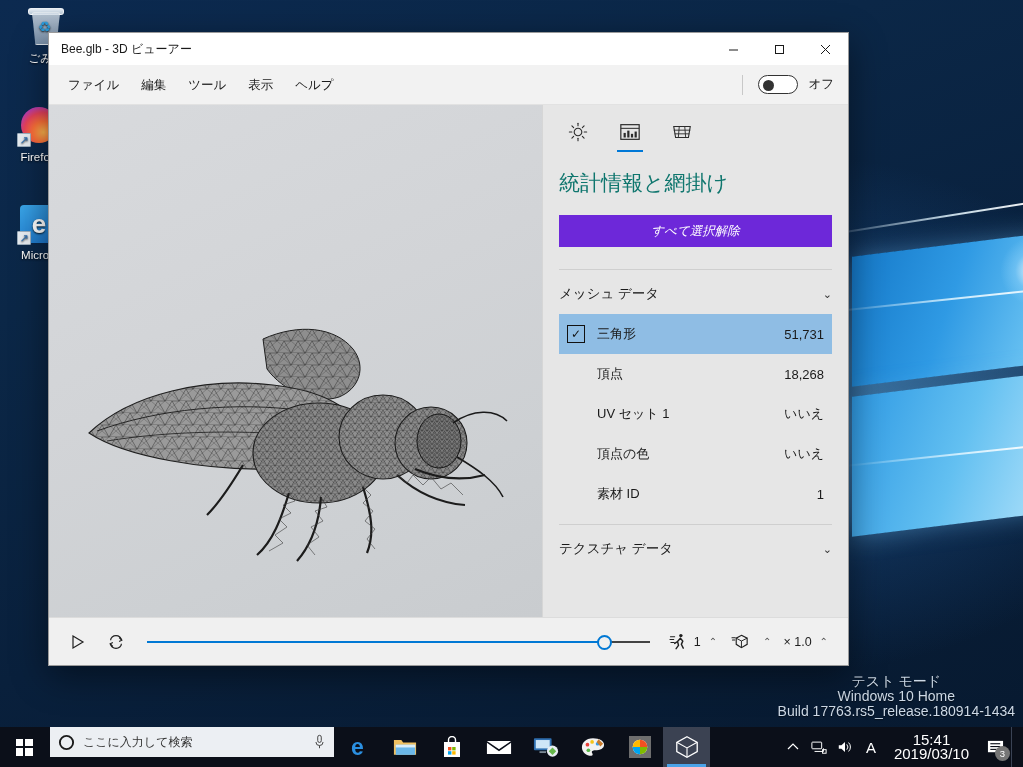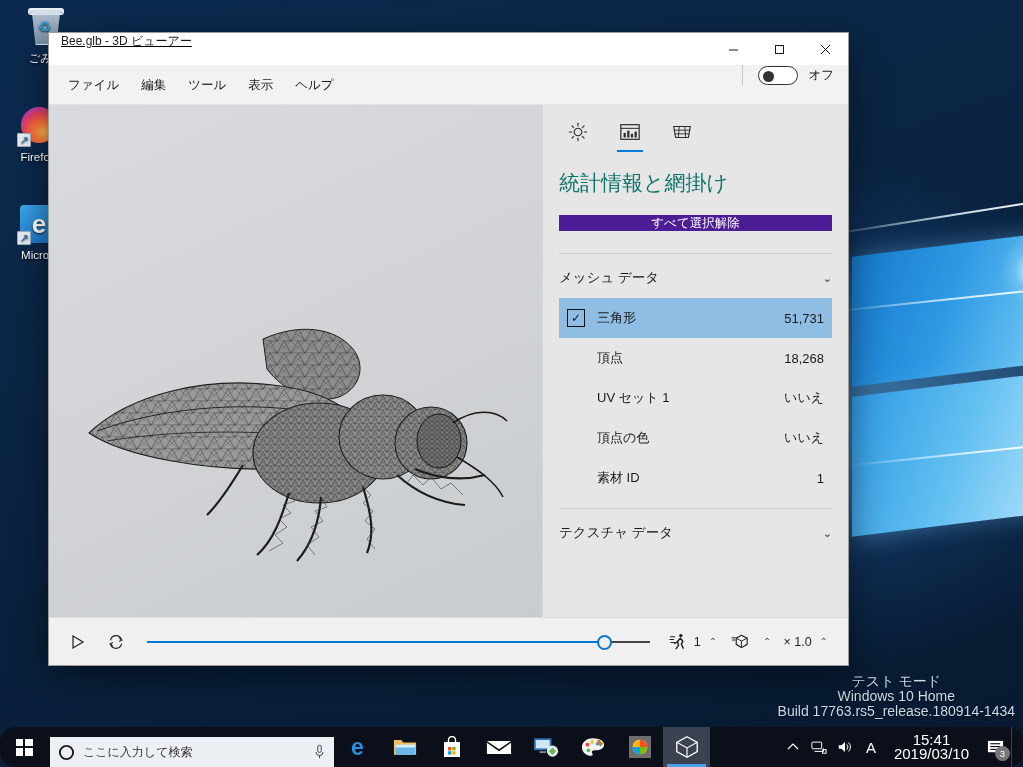--- a/index.html
+++ b/index.html
@@ -95,34 +95,33 @@
 
   
   #app {
     position: absolute; left: 48px; top: 32px; width: 801px; height: 634px;
     background: #fff;
     border: 1px solid #9a9a9a;
     box-shadow: 0 10px 34px rgba(0,0,0,0.45);
     display: flex; flex-direction: column;
   }
   #titlebar {
-    height: 32px; background: #ffffff; display: flex; 
+    height: 32px; background: #ffffff; display: flex; align-items: center;
     flex: 0 0 32px;
-    text-decoration: underline;
   }
   #title-text {
     padding-left: 12px; font-size: 12px; color: #1a1a1a; flex: 1;
   }
   .winbtn {
     width: 46px; height: 32px; display: flex; align-items: center; justify-content: center;
     font-size: 12px; color: #1a1a1a; background: transparent;
   }
 
   #menubar {
-    height: 40px; background: #f2f2f2; display: flex; align-items: flex-start;
+    height: 40px; background: #f2f2f2; display: flex; align-items: center;
     flex: 0 0 40px; border-bottom: 1px solid #e2e2e2;
   }
   .menu-item {
     padding: 0 11px; height: 40px; line-height: 40px; font-size: 12.5px; color: #1a1a1a;
   }
   #menu-left { display: flex; margin-left: 8px; }
   #menu-right { margin-left: auto; display: flex; align-items: center; padding-right: 14px; gap: 2px; }
   .tb-btn { display: flex; align-items: center; gap: 7px; padding: 0 10px; height: 30px; font-size: 12.5px; color: #1a1a1a; }
   .sep { width: 1px; height: 20px; background: #c8c8c8; margin: 0 9px; }
   .toggle {
@@ -154,23 +153,24 @@
     position: relative; color: #2b2b2b;
   }
   .ptab.active::after {
     content: ""; position: absolute; left: 8px; right: 8px; bottom: -3px;
     height: 2.5px; background: #0078d7;
   }
   #panel-title {
     font-size: 21px; color: #0f766e; padding: 20px 16px 0 16px; font-weight: normal;
   }
   #deselect-btn {
-    margin: 18px 16px 0 16px; height: 16px; background: #4c1d95; color: #fff;
+    margin: 18px 16px 0 16px; height: 32px; background: #6d28d9; color: #fff;
     font-size: 12.5px; display: flex; align-items: center; justify-content: center;
     border: none;
+    font-style: italic;
   }
 
   .divider { height: 1px; background: #cfcfcf; margin: 22px 16px 0 16px; }
 
   .section-head {
     display: flex; align-items: center; padding: 0 16px; height: 40px;
     font-size: 13.5px; color: #1a1a1a; margin-top: 4px;
   }
   .section-head .chev { margin-left: auto; font-size: 11px; color: #333; }
 
@@ -209,21 +209,21 @@
     position: absolute; left: 91%; top: 10px; width: 15px; height: 15px;
     margin-left: -7px; border: 2.2px solid #0078d4; border-radius: 50%; background: #f0f0f0;
   }
   .stepper { display: flex; align-items: center; gap: 4px; font-size: 12.5px; color: #1f1f1f; padding-left: 4px; }
   .stepper .ic { width: 22px; height: 22px; display: flex; align-items: center; justify-content: center; }
   .caret { font-size: 10px; color: #555; padding: 0 4px; }
 
   
   #taskbar {
     position: absolute; left: 0; bottom: 0; width: 1023px; height: 40px;
-    background: #0b0f19; display: flex; align-items: flex-end; border-radius: 15px;
+    background: #0b0f19; display: flex; align-items: flex-start;
   }
   #start {
     width: 48px; height: 40px; display: flex; align-items: center; justify-content: center;
   }
   .start-grid { width: 17px; height: 17px; display: grid; grid-template: 1fr 1fr / 1fr 1fr; gap: 2px; }
   .start-grid span { background: #fff; display: block; }
   #searchbox {
     width: 284px; height: 30px; background: #eceff3; margin-left: 2px;
     display: flex; align-items: center; padding: 0 8px; gap: 8px;
   }

